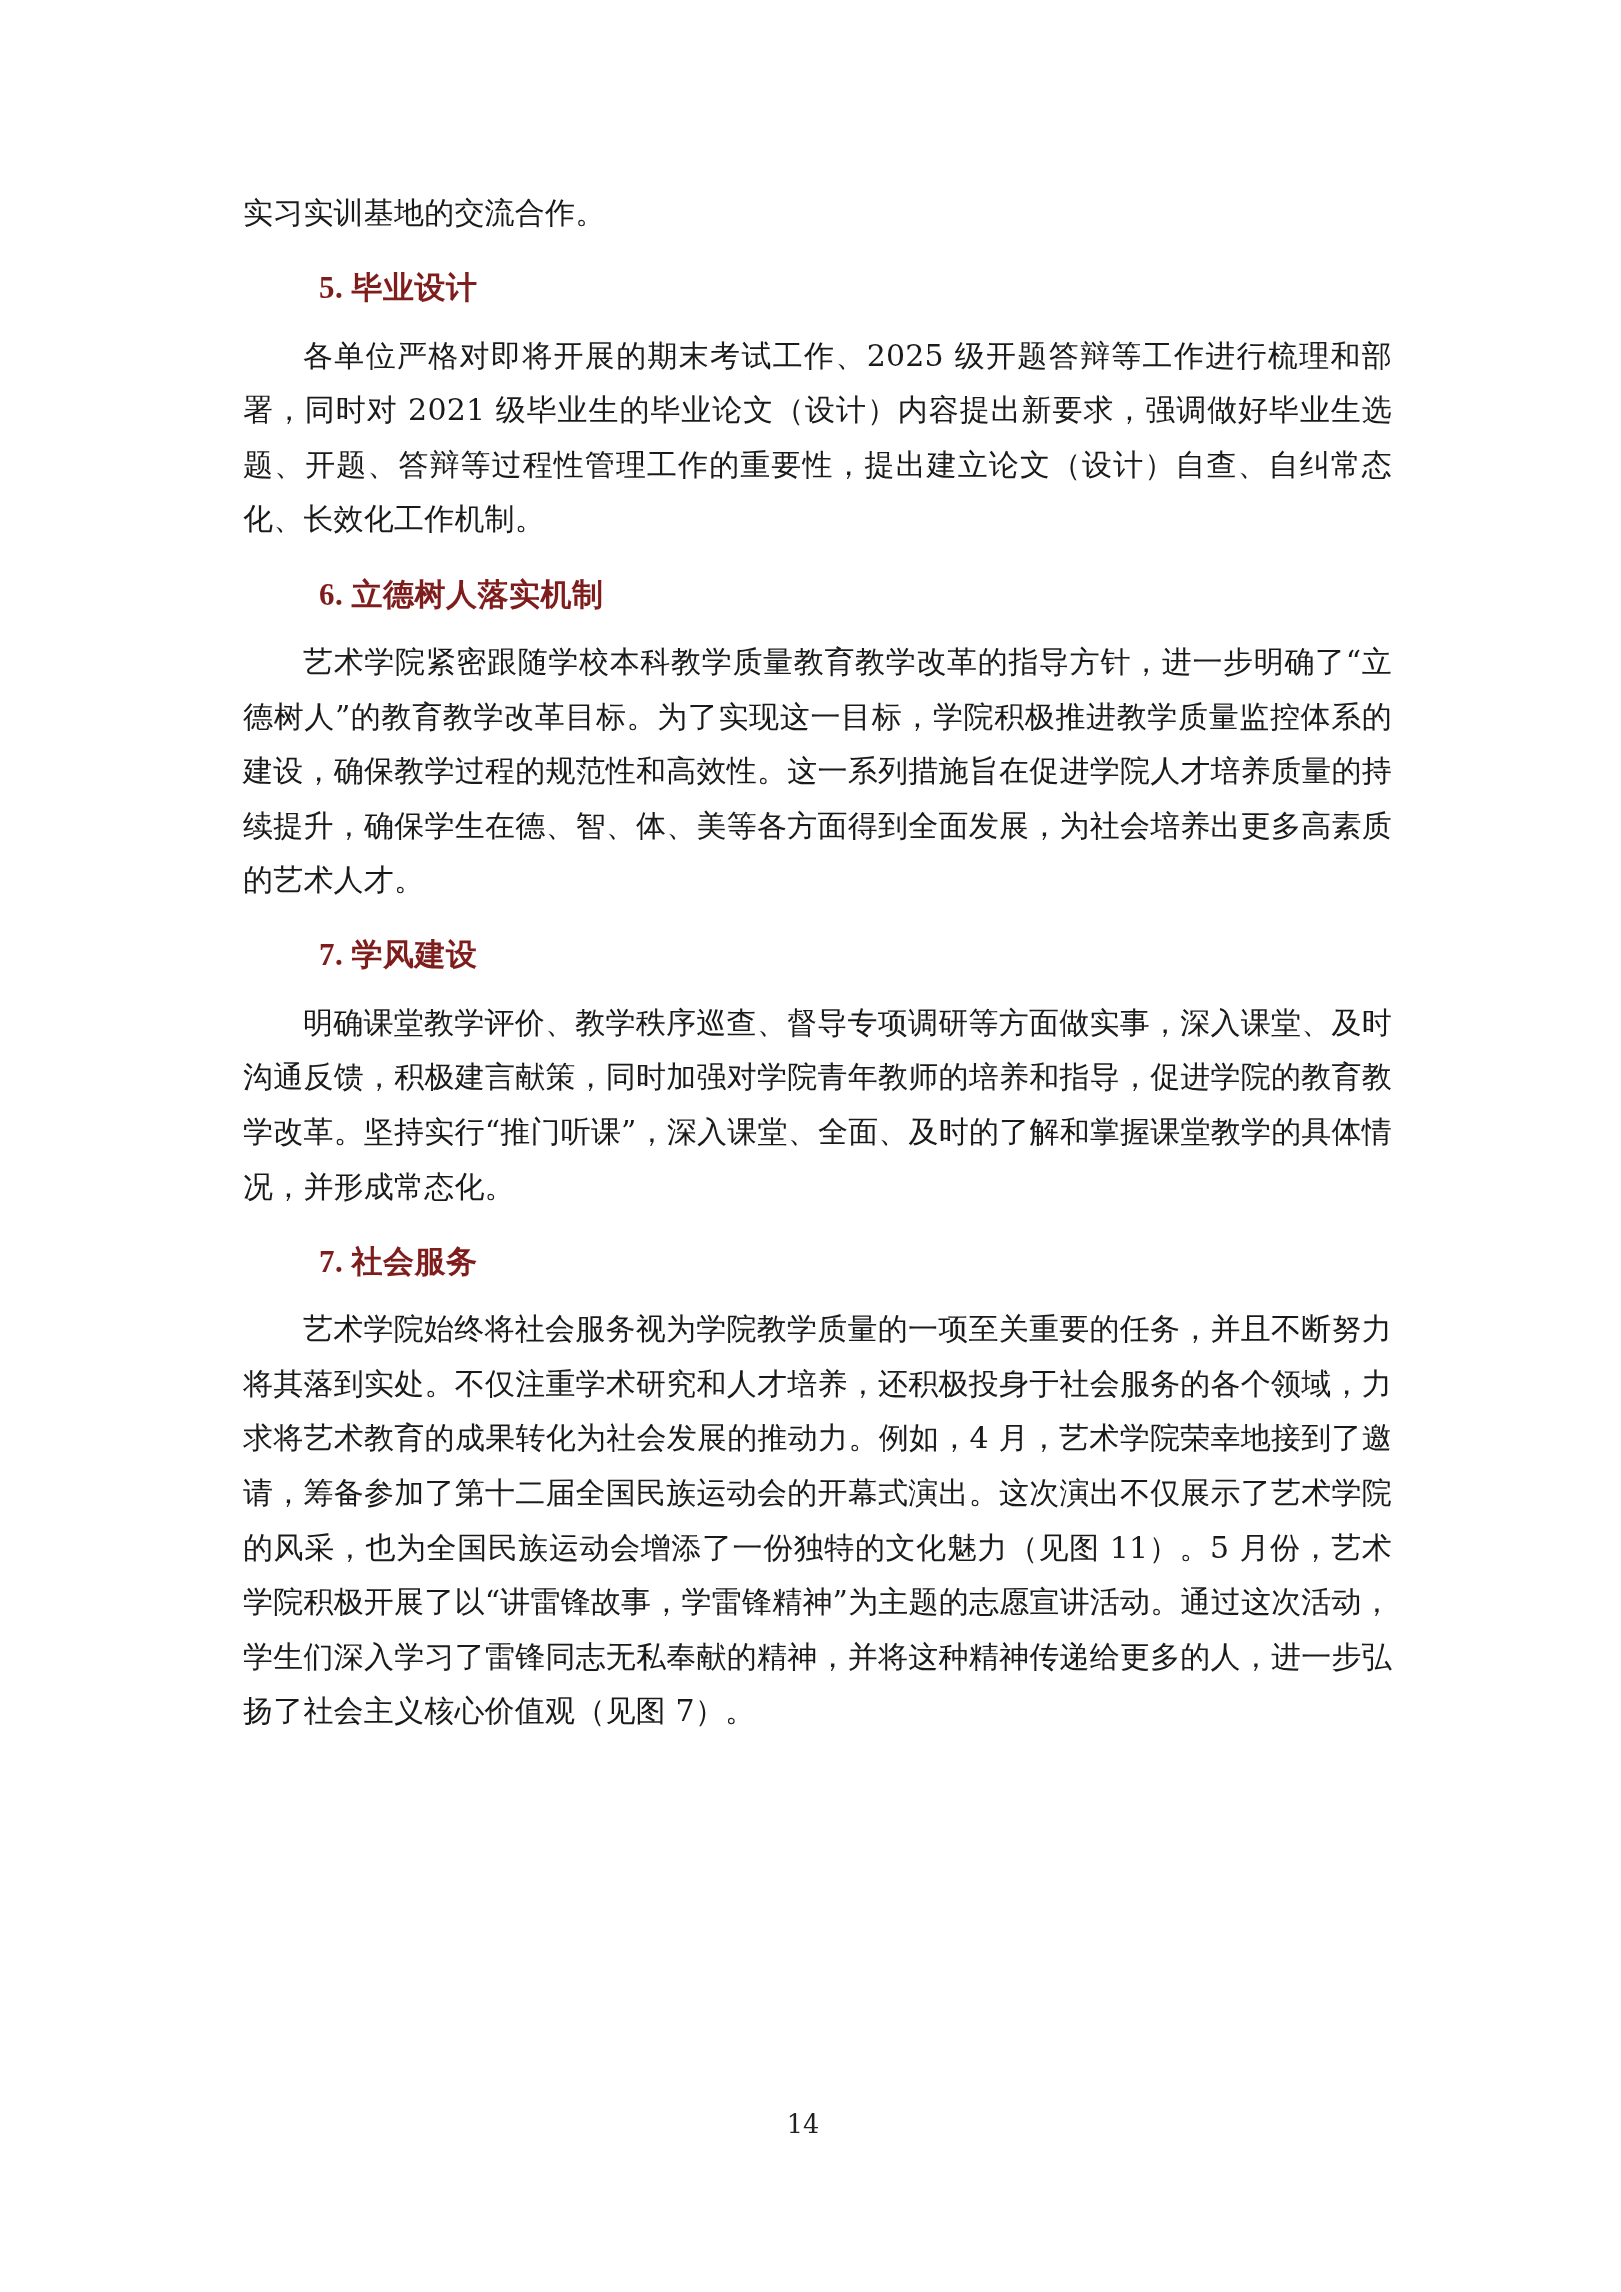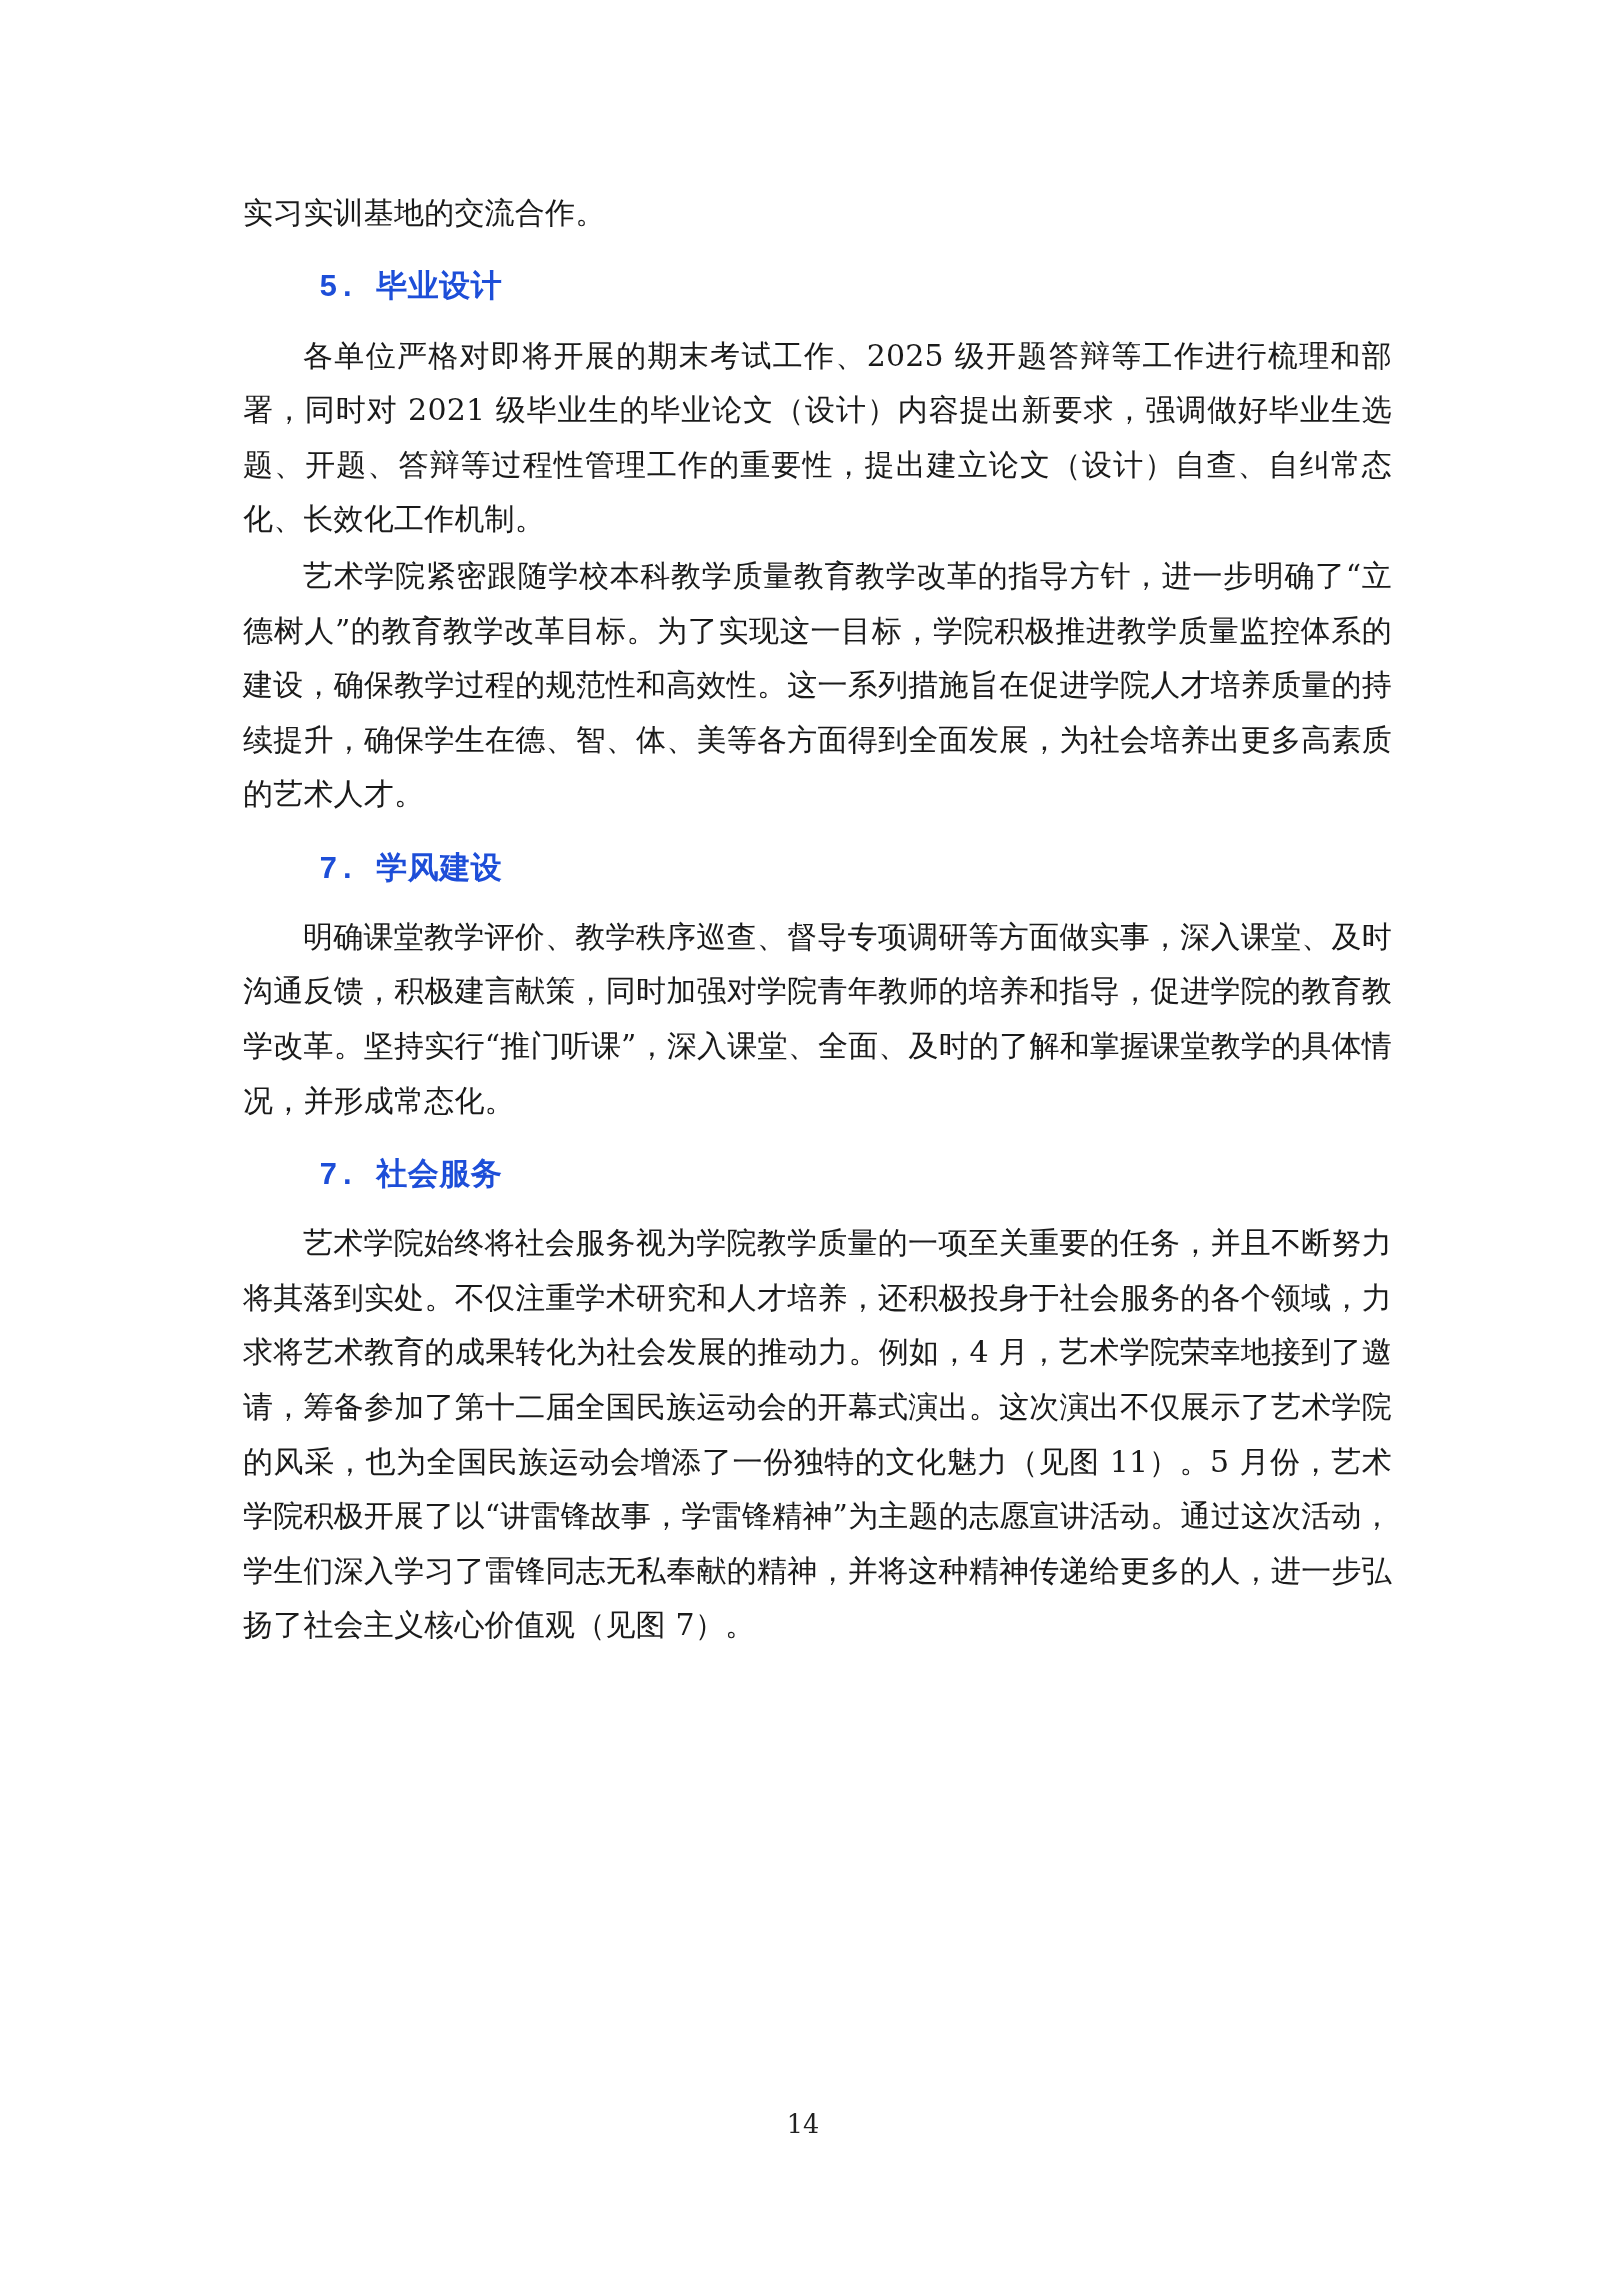--- a/index.html
+++ b/index.html
@@ -29,28 +29,28 @@
     line-height: 1.82;
     text-align: justify;
     text-justify: inter-ideograph;
     margin: 0 0 2px 0;
     letter-spacing: 0.2px;
   }
   .indent {
     text-indent: 60px;
   }
   .heading {
-    font-family: Liberation Mono, monospace;
+    font-family: Liberation Serif, serif;
     font-size: 31px;
     font-weight: bold;
     line-height: 1.7;
     margin: 21.6px 0 13.7px 0;
     padding-left: 76px;
     letter-spacing: 0.5px;
-    color: #1d4ed8;
+    color: #7f1d1d;
   }
   .first-line {
     margin-bottom: 7.8px;
   }
   .page-number {
     position: absolute;
     left: 0;
     right: 15px;
     top: 2109px;
     text-align: center;
@@ -66,20 +66,21 @@
 
   <div class="content">
 
     <p class="para first-line">实习实训基地的交流合作。</p>
 
     <h2 class="heading">5. 毕业设计</h2>
 
 
     <p class="para indent">各单位严格对即将开展的期末考试工作、2025 级开题答辩等工作进行梳理和部署，同时对 2021 级毕业生的毕业论文（设计）内容提出新要求，强调做好毕业生选题、开题、答辩等过程性管理工作的重要性，提出建立论文（设计）自查、自纠常态化、长效化工作机制。</p>
 
+    <h2 class="heading">6. 立德树人落实机制</h2>
 
     <p class="para indent">艺术学院紧密跟随学校本科教学质量教育教学改革的指导方针，进一步明确了“立德树人”的教育教学改革目标。为了实现这一目标，学院积极推进教学质量监控体系的建设，确保教学过程的规范性和高效性。这一系列措施旨在促进学院人才培养质量的持续提升，确保学生在德、智、体、美等各方面得到全面发展，为社会培养出更多高素质的艺术人才。</p>
 
     <h2 class="heading">7. 学风建设</h2>
 
     <p class="para indent">明确课堂教学评价、教学秩序巡查、督导专项调研等方面做实事，深入课堂、及时沟通反馈，积极建言献策，同时加强对学院青年教师的培养和指导，促进学院的教育教学改革。坚持实行“推门听课”，深入课堂、全面、及时的了解和掌握课堂教学的具体情况，并形成常态化。</p>
 
     <h2 class="heading">7. 社会服务</h2>
 
     <p class="para indent">艺术学院始终将社会服务视为学院教学质量的一项至关重要的任务，并且不断努力将其落到实处。不仅注重学术研究和人才培养，还积极投身于社会服务的各个领域，力求将艺术教育的成果转化为社会发展的推动力。例如，4 月，艺术学院荣幸地接到了邀请，筹备参加了第十二届全国民族运动会的开幕式演出。这次演出不仅展示了艺术学院的风采，也为全国民族运动会增添了一份独特的文化魅力（见图 11）。5 月份，艺术学院积极开展了以“讲雷锋故事，学雷锋精神”为主题的志愿宣讲活动。通过这次活动，学生们深入学习了雷锋同志无私奉献的精神，并将这种精神传递给更多的人，进一步弘扬了社会主义核心价值观（见图 7）。</p>

